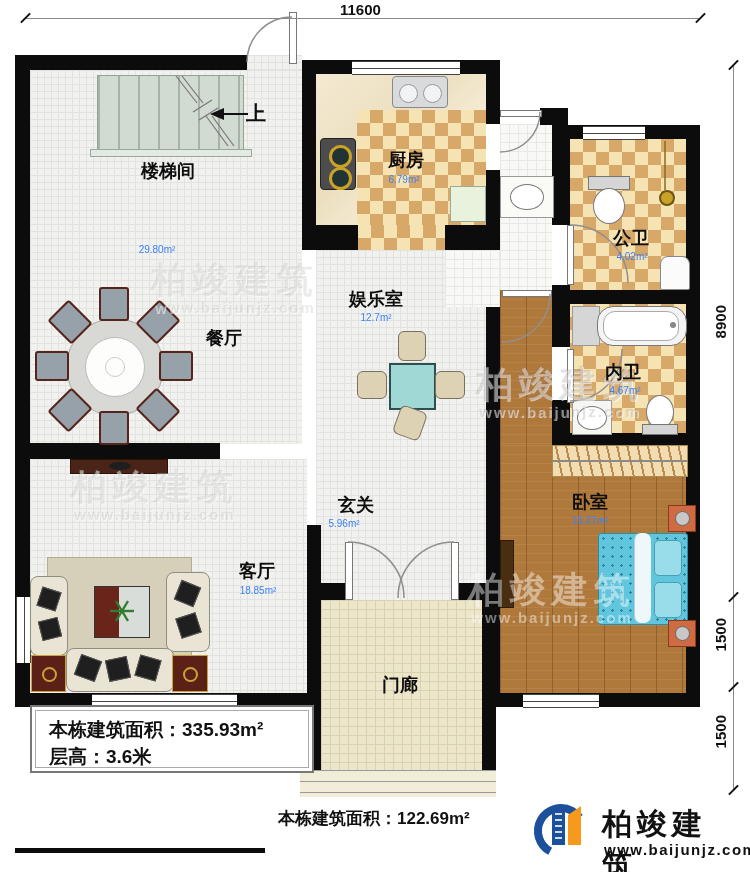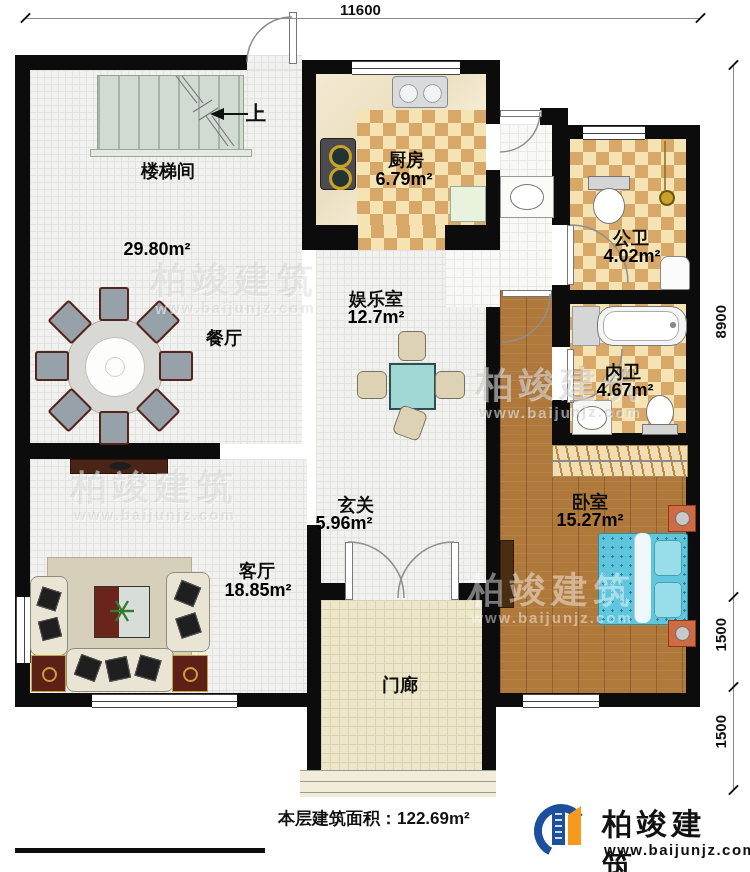--- a/index.html
+++ b/index.html
@@ -27,22 +27,22 @@
     background-size:9px 9px;}
   
   .w{background:#0c0c0c;}
   .win-h{background:#fff;border-top:1px solid #444;border-bottom:1px solid #444;}
   .win-h::before{content:'';position:absolute;left:0;right:0;top:50%;height:1px;background:#444;}
   .win-v{background:#fff;border-left:1px solid #444;border-right:1px solid #444;}
   .win-v::before{content:'';position:absolute;top:0;bottom:0;left:50%;width:1px;background:#444;}
   
   .lbl{position:absolute;transform:translate(-50%,-50%);font-weight:bold;font-size:18px;
        white-space:nowrap;color:#0e0e0e;text-align:center;}
-  .area{position:absolute;transform:translate(-50%,-50%);font-weight:bold;font-size:18px;
-       white-space:nowrap;color:#000000;}
+  .area{position:absolute;transform:translate(-50%,-50%);font-weight:normal;font-size:10px;
+       white-space:nowrap;color:#3b82f6;}
   
   .dimline{background:#8a8a8a;}
   .tick{position:absolute;width:13px;height:2px;background:#111;transform:rotate(-45deg);}
   .dim-t{position:absolute;font-weight:bold;font-size:15px;color:#111;}
   .dim-v{position:absolute;font-weight:bold;font-size:15px;color:#111;
          writing-mode:vertical-rl;transform:rotate(180deg);}
   
   .wm{position:absolute;transform:translate(-50%,-50%);text-align:center;pointer-events:none;line-height:1.1;}
   .wm .wm-n{font-size:36px;font-weight:bold;letter-spacing:6px;}
   .wm .wm-u{font-size:15px;font-weight:bold;letter-spacing:2px;}
@@ -290,25 +290,29 @@
 
   <div class="abs dimline" style="left:733px;top:65px;width:1px;height:725px;"></div>
   <div class="tick" style="left:727px;top:64px;"></div>
   <div class="tick" style="left:727px;top:596px;"></div>
   <div class="tick" style="left:727px;top:686px;"></div>
   <div class="tick" style="left:727px;top:789px;"></div>
   <div class="dim-v" style="left:712px;top:305px;">8900</div>
   <div class="dim-v" style="left:712px;top:618px;">1500</div>
   <div class="dim-v" style="left:712px;top:715px;">1500</div>
 
+  <div class="abs infobox" style="left:30px;top:705px;width:263px;height:55px;">
+    <div>本栋建筑面积：335.93m²</div>
+    <div>层高：3.6米</div>
+  </div>
 
   <div class="abs" style="left:15px;top:848px;width:250px;height:5px;background:#0c0c0c;"></div>
 
   <div class="abs stats" style="left:278px;top:806px;">
-    <div>本层建筑面积：122.69m²</div>
+    <div>本栋建筑面积：122.69m²</div>
   </div>
 
   <div class="abs" style="left:528px;top:798px;width:212px;height:64px;">
     <svg width="70" height="62" viewBox="0 0 70 62" style="position:absolute;left:0;top:0;">
       <circle cx="33" cy="33" r="23" fill="none" stroke="#1c4f9c" stroke-width="8" stroke-dasharray="82 70" transform="rotate(118 33 33)"></circle>
       <rect x="24" y="9" width="13" height="38" fill="#1c4f9c"></rect>
       <g stroke="#fff" stroke-width="1.6">
         <line x1="27" y1="16" x2="34" y2="16"></line>
           <line x1="27" y1="22" x2="34" y2="22"></line>
         <line x1="27" y1="28" x2="34" y2="28"></line>

